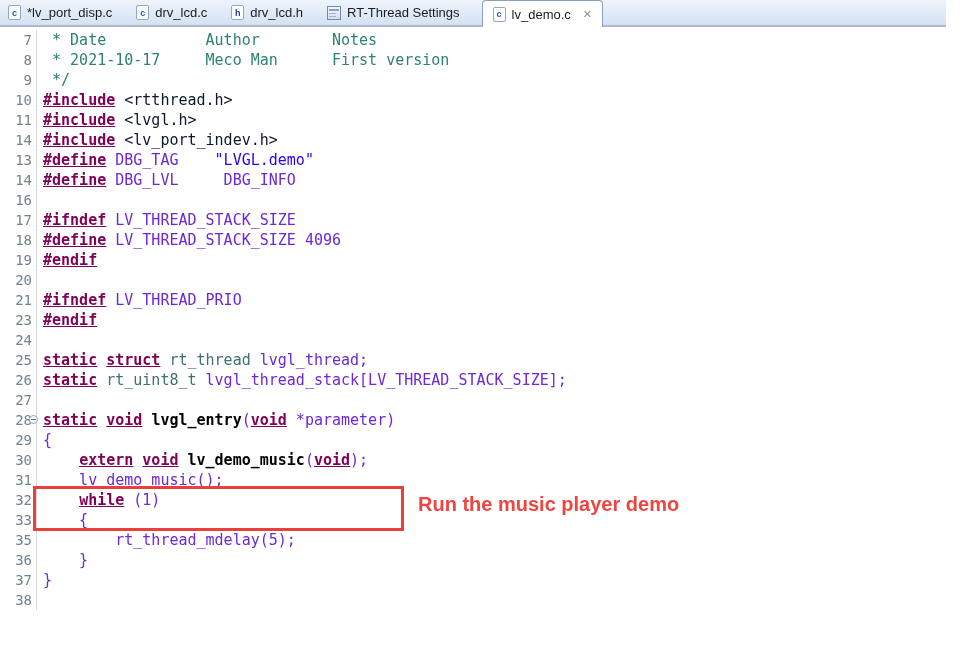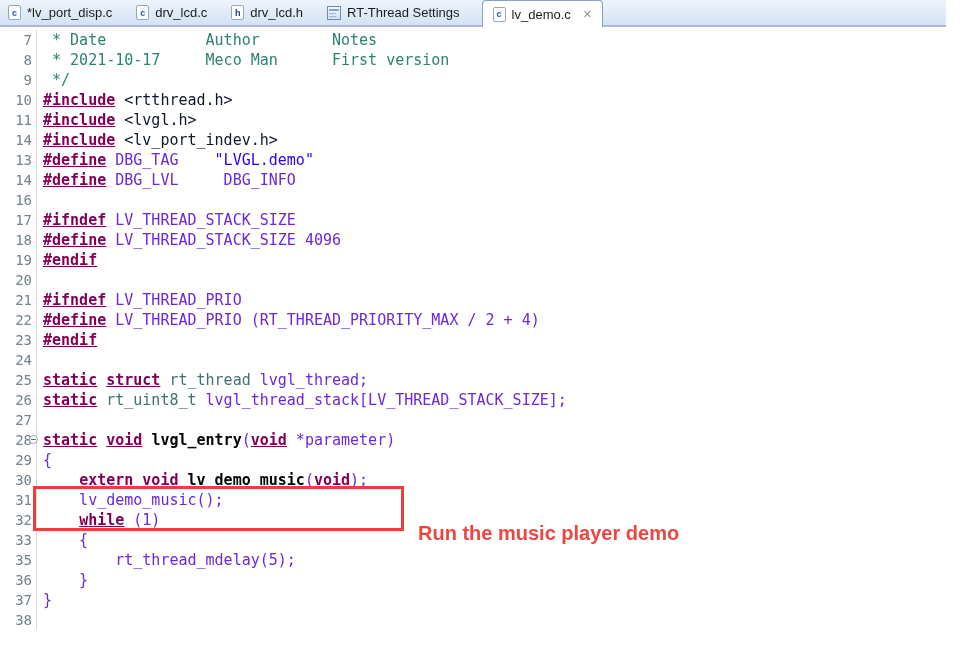--- a/index.html
+++ b/index.html
@@ -49,21 +49,21 @@
   .pl{color:#6d28d9;}
   .fold{position:absolute;left:29px;top:5px;width:9px;height:9px;box-sizing:border-box;
         border:1px solid #97a5b5;border-radius:50%;background:#fff;z-index:2;}
   .fold::after{content:"";position:absolute;left:1px;right:1px;top:3px;height:1px;background:#5a6b7d;}
 
   
   .hlbox{position:absolute;left:33px;top:459px;width:371px;height:45px;
          border:3px solid #e8403a;z-index:3;box-sizing:border-box;}
   .hltext{position:absolute;left:418px;top:466px;z-index:3;
           font-weight:600;font-size:20px;color:#ef4540;
-          font-family:"Liberation Sans",sans-serif;margin-top:29px;}
+          font-family:"Liberation Sans",sans-serif;}
 </style>
 </head>
 <body>
 
 <div class="screen">
 
   <div class="tabbar">
     <div class="tab">
       <span class="ficon">c</span>
       <span>*lv_port_disp.c</span>
@@ -139,24 +139,20 @@
         </div>
         <div class="row">
           <span class="lnum">20</span>
           <span class="code"></span>
         </div>
         <div class="row">
           <span class="lnum">21</span>
           <span class="code"><span class="kw">#ifndef</span><span class="pl"> LV_THREAD_PRIO</span></span>
         </div>
         <div class="row">
-          <span class="lnum">22</span>
-          <span class="code"><span class="kw">#define</span><span class="pl"> LV_THREAD_PRIO (RT_THREAD_PRIORITY_MAX / 2 + 4)</span></span>
-        </div>
-        <div class="row">
           <span class="lnum">23</span>
           <span class="code"><span class="kw">#endif</span></span>
         </div>
         <div class="row">
           <span class="lnum">24</span>
           <span class="code"></span>
         </div>
         <div class="row">
           <span class="lnum">25</span>
           <span class="code"><span class="kw">static</span><span class="pl"> </span><span class="kw">struct</span><span class="pl"> </span><span class="typ">rt_thread</span><span class="pl"> lvgl_thread;</span></span>

